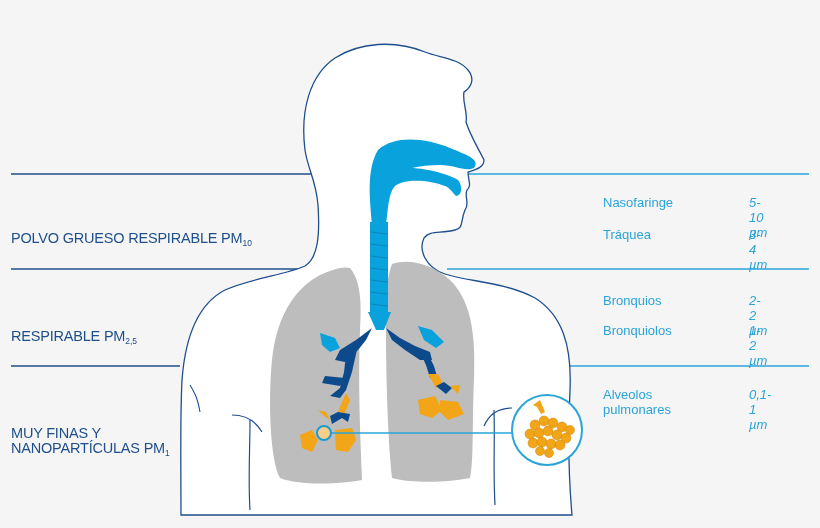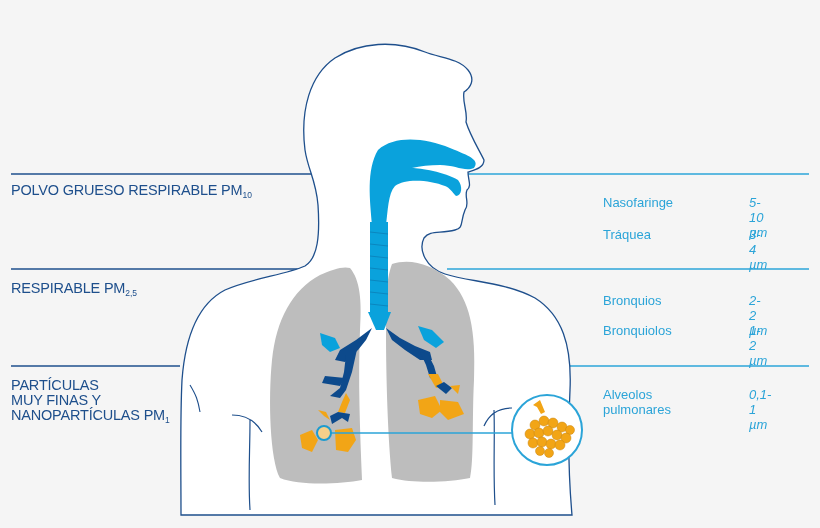--- a/index.html
+++ b/index.html
@@ -6,21 +6,21 @@
   body {
     width: 820px; height: 528px; overflow: hidden;
     background: #f5f5f5;
     font-family: "Liberation Sans", "DejaVu Sans", sans-serif;
     position: relative;
   }
   .figure { position: absolute; left: 0; top: 0; width: 820px; height: 528px; }
   .label-left {
     position: absolute; left: 11px;
     color: #1e4f8c; font-size: 14.5px; line-height: 15px;
-    letter-spacing: -0.2px; text-transform: uppercase;
+    letter-spacing: -0.2px; text-transform: uppercase; margin-top: 48px;
   }
   .label-left sub { font-size: 8.5px; vertical-align: -3px; letter-spacing: 0; }
   .zone-row {
     position: absolute; color: #2ba4d8; font-size: 13px;
   }
   .zone-name { position: absolute; left: 603px; }
   .zone-size { position: absolute; left: 749px; font-style: italic; }
 </style>
 </head>
 <body>
@@ -130,21 +130,20 @@
   </g>
 </svg>
 
 <div class="label-left" style="top:183px;">
   <span>POLVO GRUESO RESPIRABLE PM</span><sub>10</sub>
 </div>
 <div class="label-left" style="top:281px;">
   <div><span>RESPIRABLE PM</span><sub>2,5</sub></div>
 </div>
 <div class="label-left" style="top:378px;">
-  <div>PARTÍCULAS</div>
   <div>MUY FINAS Y</div>
   <div><span>NANOPARTÍCULAS PM</span><sub>1</sub></div>
 </div>
 
 <div class="zone-row" style="top:195px;">
   <span class="zone-name">Nasofaringe</span>
   <span class="zone-size">5-10 µm</span>
 </div>
 <div class="zone-row" style="top:227px;">
   <span class="zone-name">Tráquea</span>

